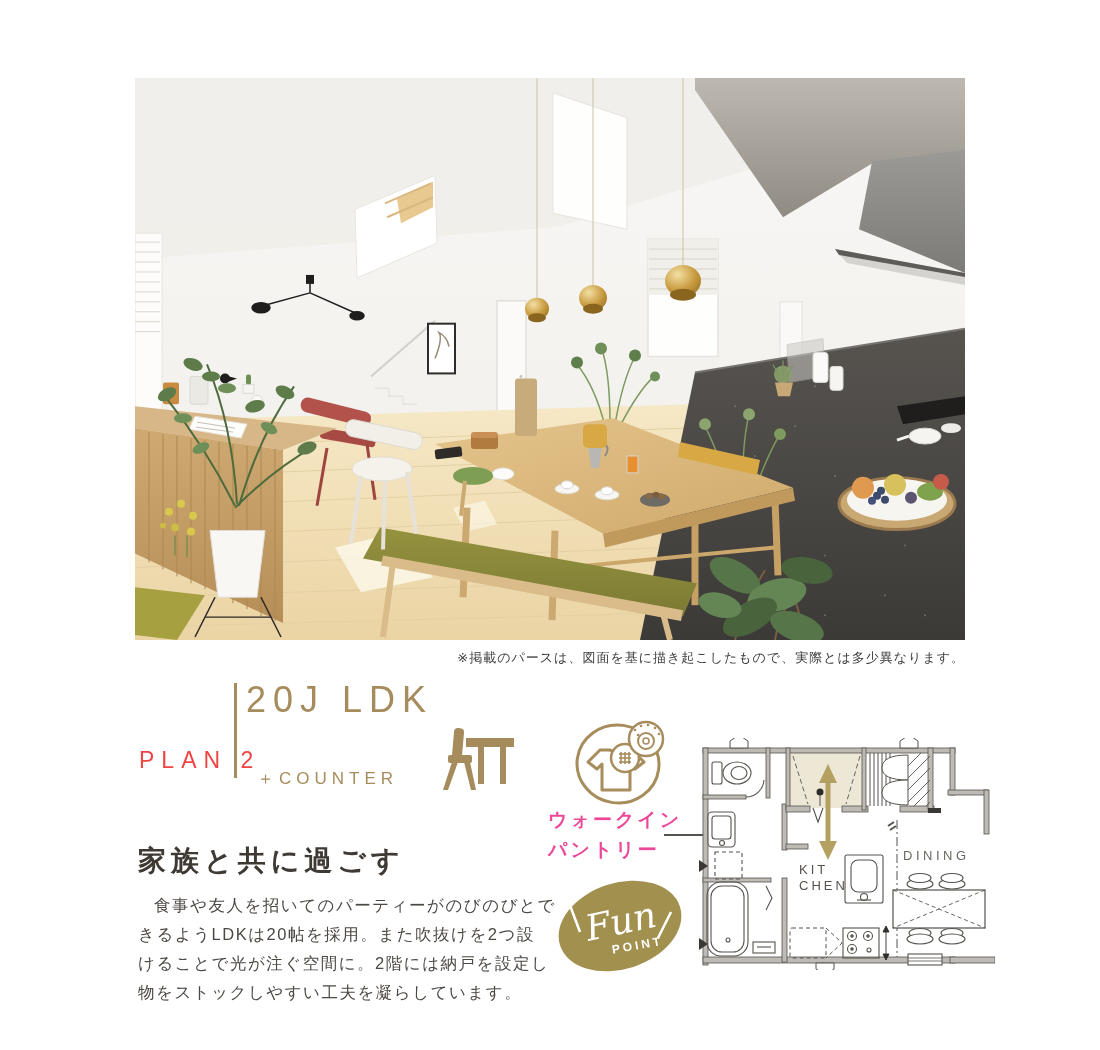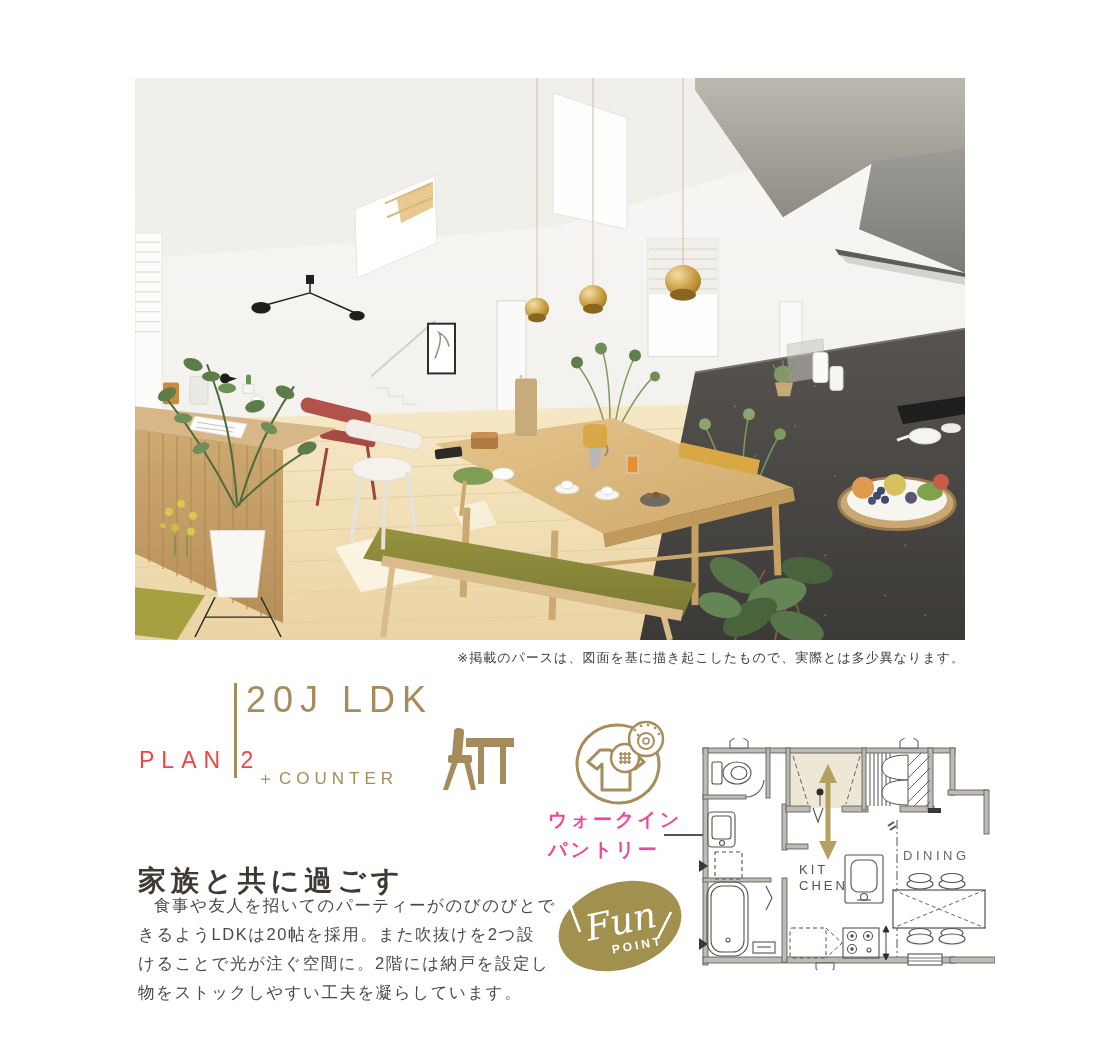--- a/index.html
+++ b/index.html
@@ -14,21 +14,21 @@
   
   #plan-label{left:139px;top:747px;font-size:23px;letter-spacing:7px;color:#ef4444;}
   #plan-divider{left:234px;top:683px;width:3px;height:95px;background:#A68B5C;}
   .title-line{left:246px;color:#A68B5C;font-size:36px;letter-spacing:7px;font-weight:400;}
   #title-line1{top:679px;}
   #title-line2{top:723px;}
   #title-sub{left:257px;top:767px;color:#A68B5C;font-size:17px;letter-spacing:5px;}
   
   .headline{left:138px;font-size:28px;font-weight:bold;letter-spacing:5px;color:#3E3933;}
   #headline1{top:798px;}
-  #headline2{top:842px;margin-top:20px;}
+  #headline2{top:842px;}
   .bodyline{left:138px;width:420px;font-size:16.5px;letter-spacing:1.5px;color:#4C4945;}
   #body0{top:895px;margin-left:16px;} #body1{top:924px;} #body2{top:953px;} #body3{top:982px;font-family:Liberation Serif, serif;}
   
   #pantry-callout{left:548px;top:805px;width:140px;color:#ec4899;
                   font-size:19px;font-weight:bold;letter-spacing:3px;line-height:30px;}
   #leader-line{left:664px;top:834px;width:58px;height:2px;background:#56534E;}
   svg text{font-family:"Liberation Sans","DejaVu Sans",sans-serif;}
   .badge-script{font-family:"DejaVu Serif","Liberation Serif",serif;font-style:italic;}
 </style>
 </head>

